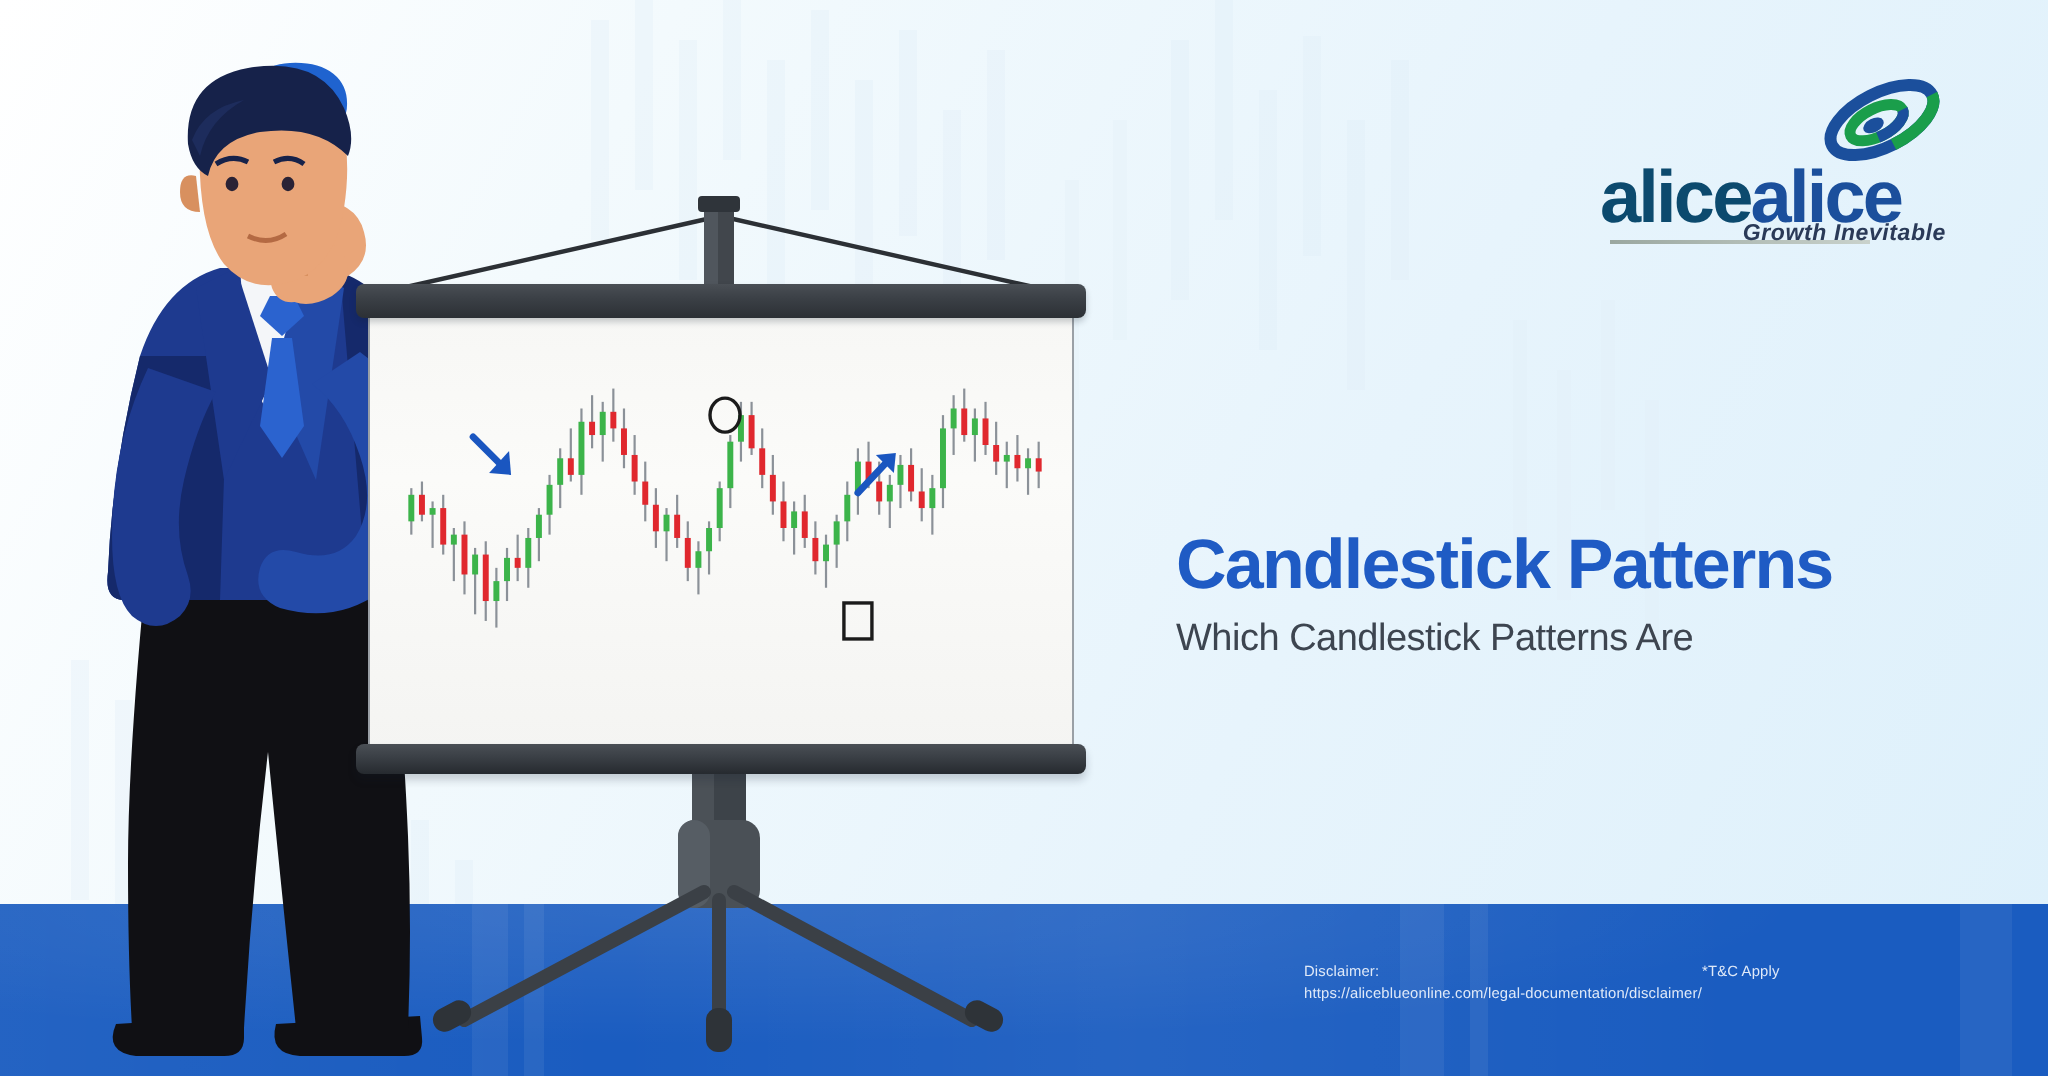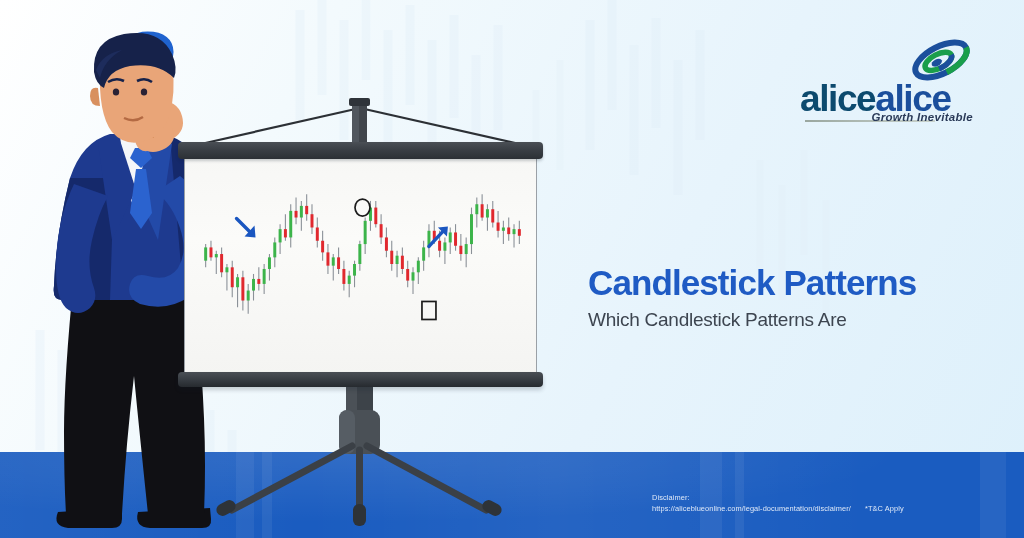--- a/index.html
+++ b/index.html
@@ -65,21 +65,21 @@
     font-size:19px; color:#3d4550; line-height:1.26;
     letter-spacing:-.25px;
   }
 
   
   .disclaimer{
     position:absolute; left:652px; top:481px; width:330px;
     color:#dfe9f8; font-size:7.4px; line-height:1.45;
     letter-spacing:.1px;
   }
-  .disc-row{ display:flex; align-items:flex-end; gap:14px;margin-top:12px; }
+  .disc-row{ display:flex; align-items:flex-start; gap:0; }
   .disc-left{ white-space:nowrap; }
   .disc-tc{ white-space:nowrap; font-weight:normal; padding-bottom:0px; }
 
   
   .proj{ position:absolute; left:170px; top:96px; width:380px; height:442px; }
 
   .proj-hanger{ position:absolute; left:0; top:0; width:380px; height:60px; }
 
   .proj-topbar{
     position:absolute; left:8px; top:46px; width:365px; height:17px;

